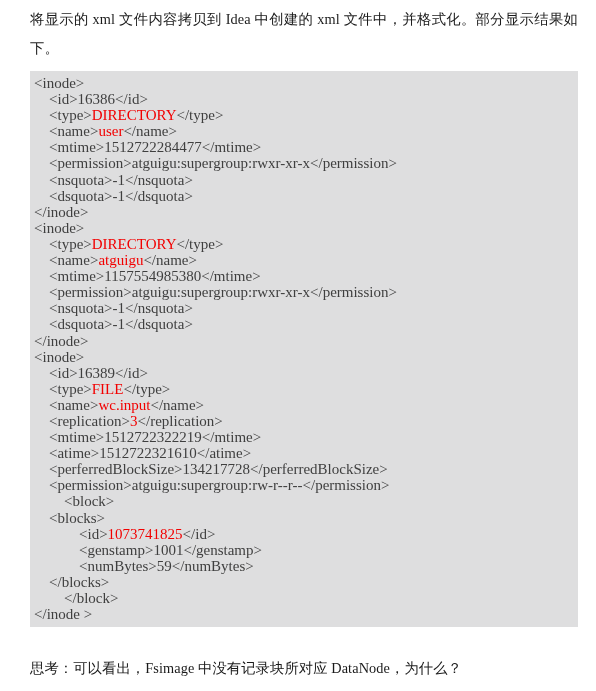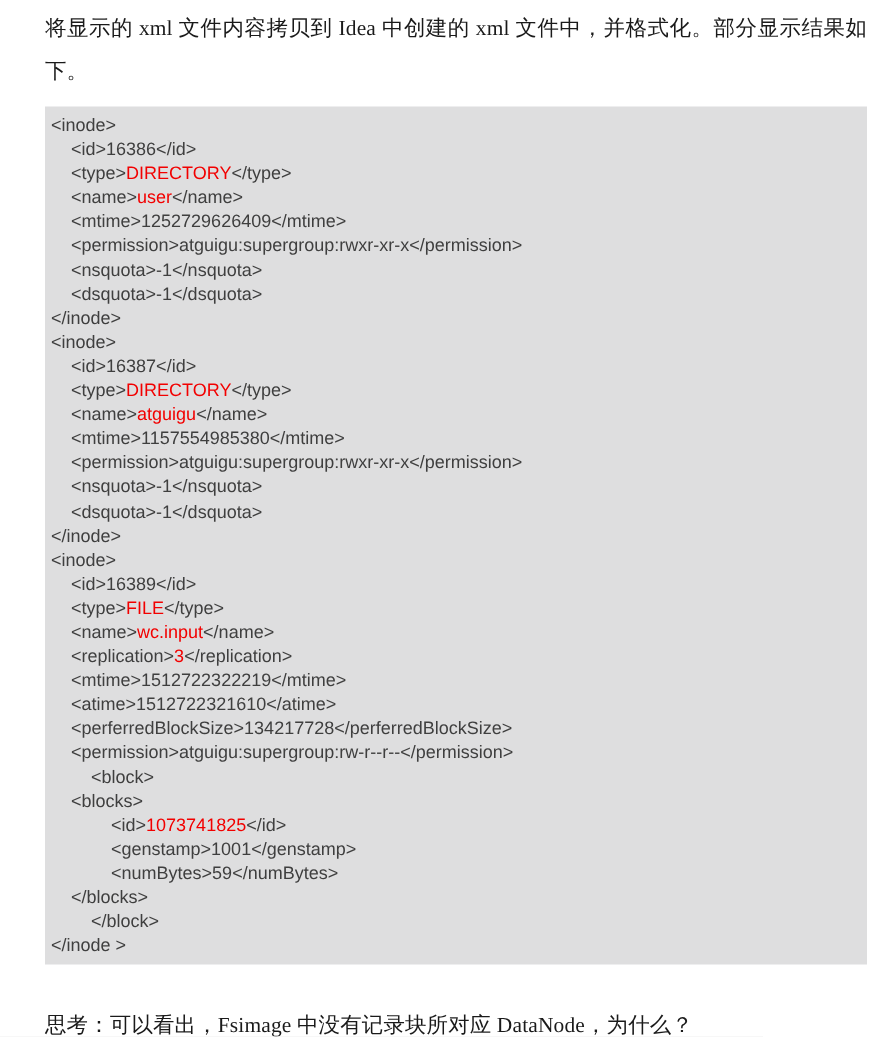--- a/index.html
+++ b/index.html
@@ -33,22 +33,22 @@
   .intro {
     padding-top: 5px;
   }
   .code-block {
     margin: 8px 18px 0 30px;
     background: #dededf;
     padding: 4px 0 5px 0;
     box-sizing: border-box;
   }
   .code-line {
-    font-family: Liberation Sans, sans-serif;
-    font-size: 12px;
+    font-family: Liberation Serif, serif;
+    font-size: 15px;
     line-height: 16.1px;
     color: #3f3f3f;
     white-space: pre;
     padding-left: 4px;
     margin: 0;
   }
   .val-red {
     color: #f20000;
   }
   .tail {
@@ -64,27 +64,26 @@
 <div class="page">
 
   <p class="body-text intro">将显示的 xml 文件内容拷贝到 Idea 中创建的 xml 文件中，并格式化。部分显示结果如下。</p>
 
   <div class="code-block">
     <div id="code-lines">
         <div class="code-line"><span>&lt;inode&gt;</span></div>
         <div class="code-line"><span>    &lt;id&gt;</span><span>16386</span><span>&lt;/id&gt;</span></div>
         <div class="code-line"><span>    &lt;type&gt;</span><span class="val-red">DIRECTORY</span><span>&lt;/type&gt;</span></div>
         <div class="code-line"><span>    &lt;name&gt;</span><span class="val-red">user</span><span>&lt;/name&gt;</span></div>
-        <div class="code-line"><span>    &lt;mtime&gt;</span><span>1252729626409</span><span>&lt;/mtime&gt;</span></div>
+        <div class="code-line"><span>    &lt;mtime&gt;</span><span>1512722284477</span><span>&lt;/mtime&gt;</span></div>
         <div class="code-line"><span>    &lt;permission&gt;</span><span>atguigu:supergroup:rwxr-xr-x</span><span>&lt;/permission&gt;</span></div>
         <div class="code-line"><span>    &lt;nsquota&gt;</span><span>-1</span><span>&lt;/nsquota&gt;</span></div>
         <div class="code-line"><span>    &lt;dsquota&gt;</span><span>-1</span><span>&lt;/dsquota&gt;</span></div>
         <div class="code-line"><span>&lt;/inode&gt;</span></div>
         <div class="code-line"><span>&lt;inode&gt;</span></div>
-        <div class="code-line"><span>    &lt;id&gt;</span><span>16387</span><span>&lt;/id&gt;</span></div>
         <div class="code-line"><span>    &lt;type&gt;</span><span class="val-red">DIRECTORY</span><span>&lt;/type&gt;</span></div>
         <div class="code-line"><span>    &lt;name&gt;</span><span class="val-red">atguigu</span><span>&lt;/name&gt;</span></div>
         <div class="code-line"><span>    &lt;mtime&gt;</span><span>1157554985380</span><span>&lt;/mtime&gt;</span></div>
         <div class="code-line"><span>    &lt;permission&gt;</span><span>atguigu:supergroup:rwxr-xr-x</span><span>&lt;/permission&gt;</span></div>
         <div class="code-line"><span>    &lt;nsquota&gt;</span><span>-1</span><span>&lt;/nsquota&gt;</span></div>
         <div class="code-line"><span>    &lt;dsquota&gt;</span><span>-1</span><span>&lt;/dsquota&gt;</span></div>
         <div class="code-line"><span>&lt;/inode&gt;</span></div>
         <div class="code-line"><span>&lt;inode&gt;</span></div>
         <div class="code-line"><span>    &lt;id&gt;</span><span>16389</span><span>&lt;/id&gt;</span></div>
         <div class="code-line"><span>    &lt;type&gt;</span><span class="val-red">FILE</span><span>&lt;/type&gt;</span></div>

